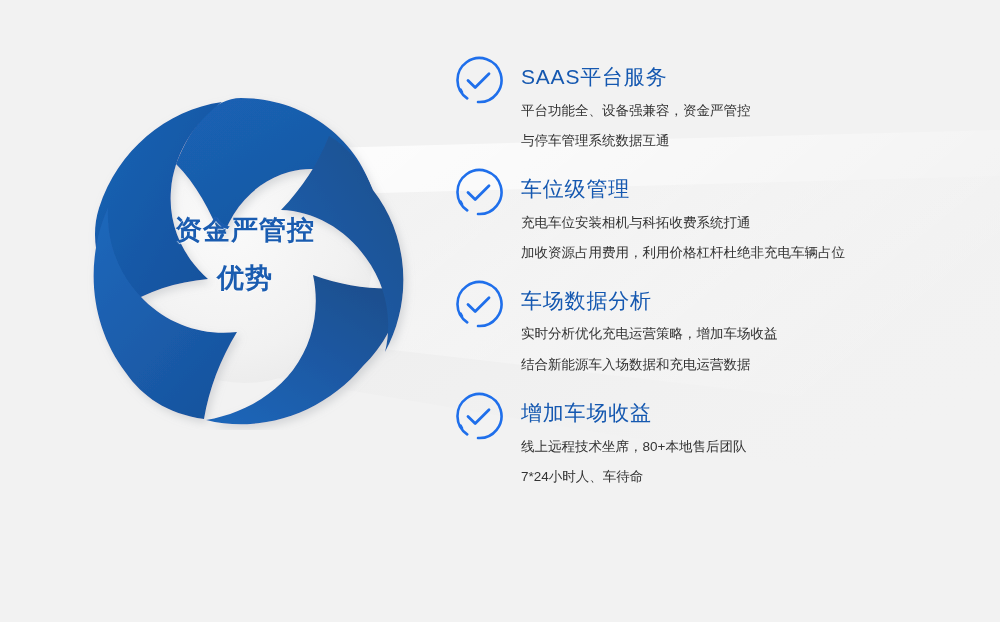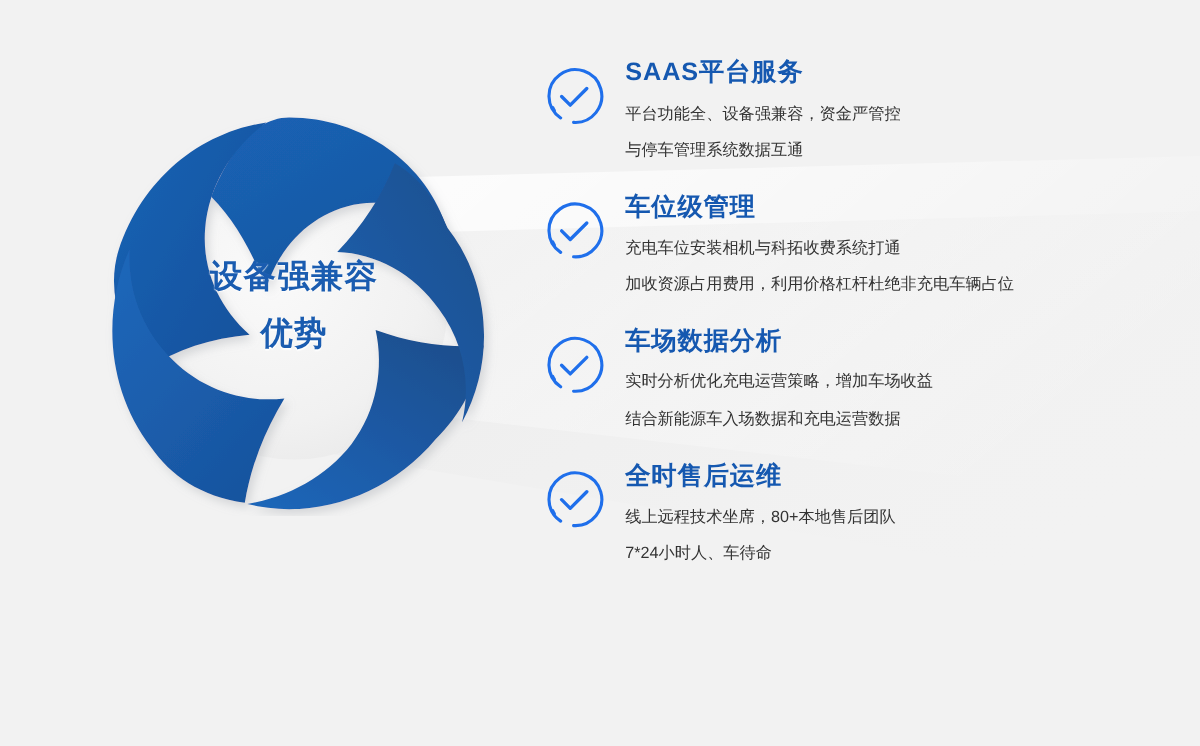--- a/index.html
+++ b/index.html
@@ -89,24 +89,24 @@
   }
   .feature-text {
     position: absolute;
     left: 75px;
     top: 0;
     width: 440px;
   }
   .feature-title {
     color: #1558b0;
     font-size: 21px;
-    font-weight: bold;
+    font-weight: normal;
     letter-spacing: 0.8px;
     line-height: 1;
-    margin: 6px 0 0 0;
+    margin: 22px 0 0 0;
     white-space: nowrap;
   }
   .feature-desc {
     color: #333333;
     font-size: 13.5px;
     line-height: 1;
     margin: 0;
     white-space: nowrap;
   }
   .feature-desc.d1 { margin-top: 17px; }
@@ -203,21 +203,21 @@
         <path d="M303 110
                  C 339 156 343 221 315 272
                  C 323 239 316 205 296 178
                  C 275 148 243 131 211 130
                  C 232 108 248 84 259 56
                  C 280 68 294 88 303 110 Z" fill="url(#bl5)"></path>
       </g>
     </svg>
 
     <div id="logo-caption">
-      <div class="cap-line line1">设备强兼容</div>
+      <div class="cap-line line1">资金严管控</div>
       <div class="cap-line line2">优势</div>
     </div>
   </div>
 
   <div id="feature-list">
 
     <div class="feature-row">
       <span class="feature-icon">
         <svg viewBox="0 0 52 52">
           <path d="M15.2 44.3 A22 22 0 1 1 26 48" fill="none" stroke="#1f6feb" stroke-width="2.6" stroke-linecap="round"></path>
@@ -265,20 +265,20 @@
 
     <div class="feature-row">
       <span class="feature-icon">
         <svg viewBox="0 0 52 52">
           <path d="M15.2 44.3 A22 22 0 1 1 26 48" fill="none" stroke="#1f6feb" stroke-width="2.6" stroke-linecap="round"></path>
           <path d="M10.0 38.2 A22 22 0 0 1 8.6 35.6" fill="none" stroke="#1f6feb" stroke-width="2.6" stroke-linecap="round"></path>
           <path d="M16 26.4 L23.2 33.6 L37 19.8" fill="none" stroke="#1f6feb" stroke-width="2.8" stroke-linecap="round" stroke-linejoin="round"></path>
         </svg>
       </span>
       <div class="feature-text">
-        <div class="feature-title">全时售后运维</div>
+        <div class="feature-title">增加车场收益</div>
         <div class="feature-desc d1">线上远程技术坐席，80+本地售后团队</div>
         <div class="feature-desc d2">7*24小时人、车待命</div>
       </div>
     </div>
 
   </div>
 </div>
 
 </body></html>

